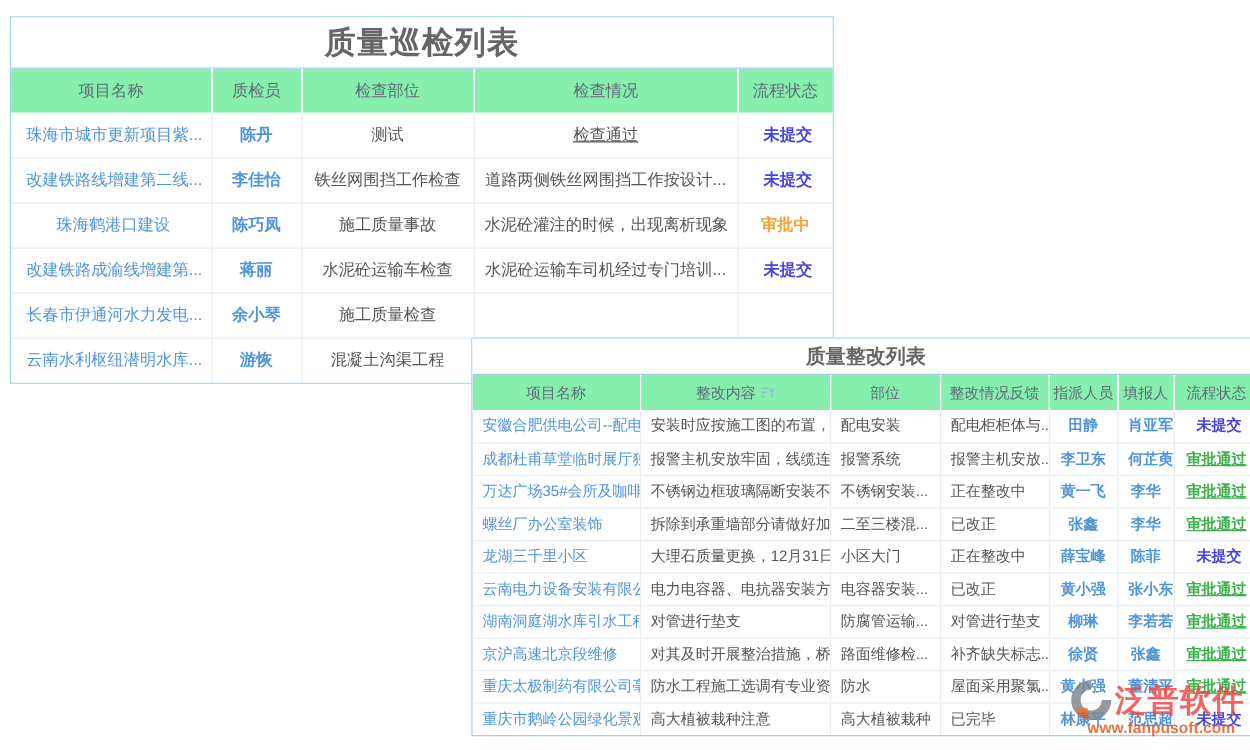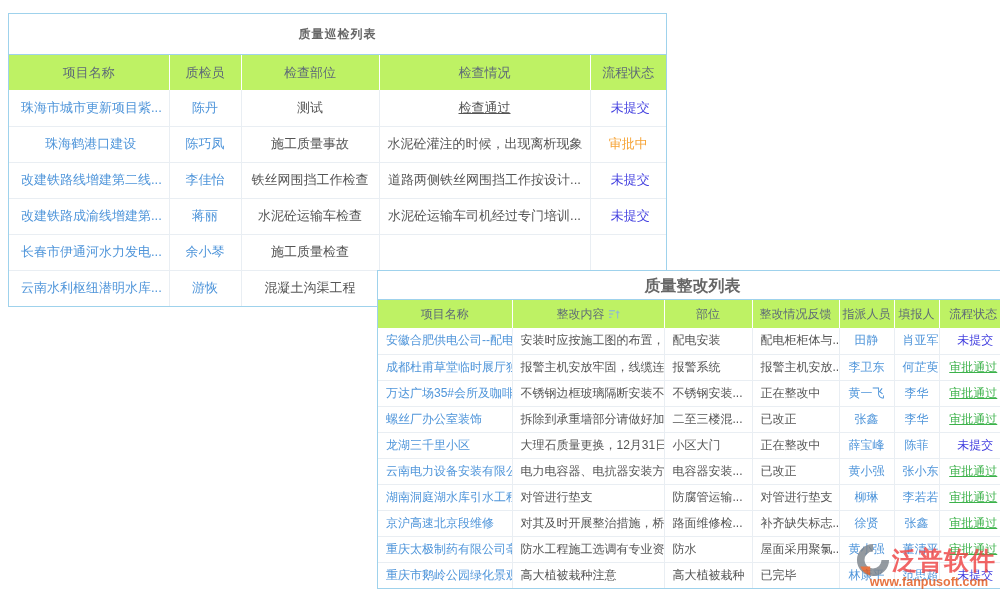--- a/index.html
+++ b/index.html
@@ -16,27 +16,27 @@
     border:1px solid #9fd2ec;
   }
   .tbl-title {
     text-align:center;
     font-weight:bold;
     color:#666666;
     border-bottom:1px solid #9fd2ec;
     background:#ffffff;
   }
   #inspection { left:8px; top:13px; width:659px; z-index:1; }
-  #inspection .tbl-title { height:41px; line-height:41px; font-size:12px; letter-spacing:1px; }
+  #inspection .tbl-title { height:41px; line-height:41px; font-size:25px; letter-spacing:1px; }
   #rectify { left:377px; top:270px; width:631px; z-index:5; }
   #rectify .tbl-title { height:29px; line-height:29px; font-size:16px; }
 
   table { border-collapse:collapse; table-layout:fixed; width:100%; }
   th {
-    background:#bef264;
+    background:#86efac;
     color:#5f6b77;
     font-weight:normal;
     border-right:1px solid #ffffff;
     text-align:center;
     overflow:hidden;
     white-space:nowrap;
     margin-top:45px;
   }
   #inspection th { height:35px; font-size:13px; }
   #rectify th { height:28px; font-size:12px; }
@@ -48,21 +48,21 @@
     white-space:nowrap;
     padding:0 8px;
     background:#ffffff;
   }
   tbody tr:first-child td { border-top:none; }
   #inspection td { height:36px; font-size:13px;text-align:center; }
   #rectify td { height:26px; font-size:12px; }
   th:last-child, td:last-child { border-right:none; }
 
   .al { text-align:left; }
-  .ac { text-align:center; }
+  .ac { text-align:center;font-weight:bold; }
   .pl12 { padding-left:12px; }
 
   .link { color:#4f95da; cursor:pointer; }
   .status-unsubmitted { color:#4643e0; cursor:pointer;padding-left:12px; }
   .status-pending { color:#f6a335; cursor:pointer; }
   .status-approved { color:#3cb24a; text-decoration:underline; cursor:pointer; }
   .underline { text-decoration:underline; }
 
   .sort-icon { display:inline-block; vertical-align:middle; margin-left:4px; opacity:.85; }
 
@@ -117,32 +117,32 @@
       </thead>
     <tbody id="ins-body">
         <tr>
           <td class="al link pl12">珠海市城市更新项目紫...</td>
           <td class="ac link">陈丹</td>
           <td class="al">测试</td>
           <td class="al underline">检查通过</td>
           <td class="ac status-unsubmitted">未提交</td>
         </tr>
         <tr>
+          <td class="al link pl12">改建铁路线增建第二线...</td>
+          <td class="ac link">李佳怡</td>
+          <td class="al">铁丝网围挡工作检查</td>
+          <td class="al">道路两侧铁丝网围挡工作按设计...</td>
+          <td class="ac status-unsubmitted">未提交</td>
+        </tr>
+        <tr>
           <td class="al link pl12">珠海鹤港口建设</td>
           <td class="ac link">陈巧凤</td>
           <td class="al">施工质量事故</td>
           <td class="al">水泥砼灌注的时候，出现离析现象</td>
           <td class="ac status-pending">审批中</td>
-        </tr>
-        <tr>
-          <td class="al link pl12">改建铁路线增建第二线...</td>
-          <td class="ac link">李佳怡</td>
-          <td class="al">铁丝网围挡工作检查</td>
-          <td class="al">道路两侧铁丝网围挡工作按设计...</td>
-          <td class="ac status-unsubmitted">未提交</td>
         </tr>
         <tr>
           <td class="al link pl12">改建铁路成渝线增建第...</td>
           <td class="ac link">蒋丽</td>
           <td class="al">水泥砼运输车检查</td>
           <td class="al">水泥砼运输车司机经过专门培训...</td>
           <td class="ac status-unsubmitted">未提交</td>
         </tr>
         <tr>
           <td class="al link pl12">长春市伊通河水力发电...</td>

